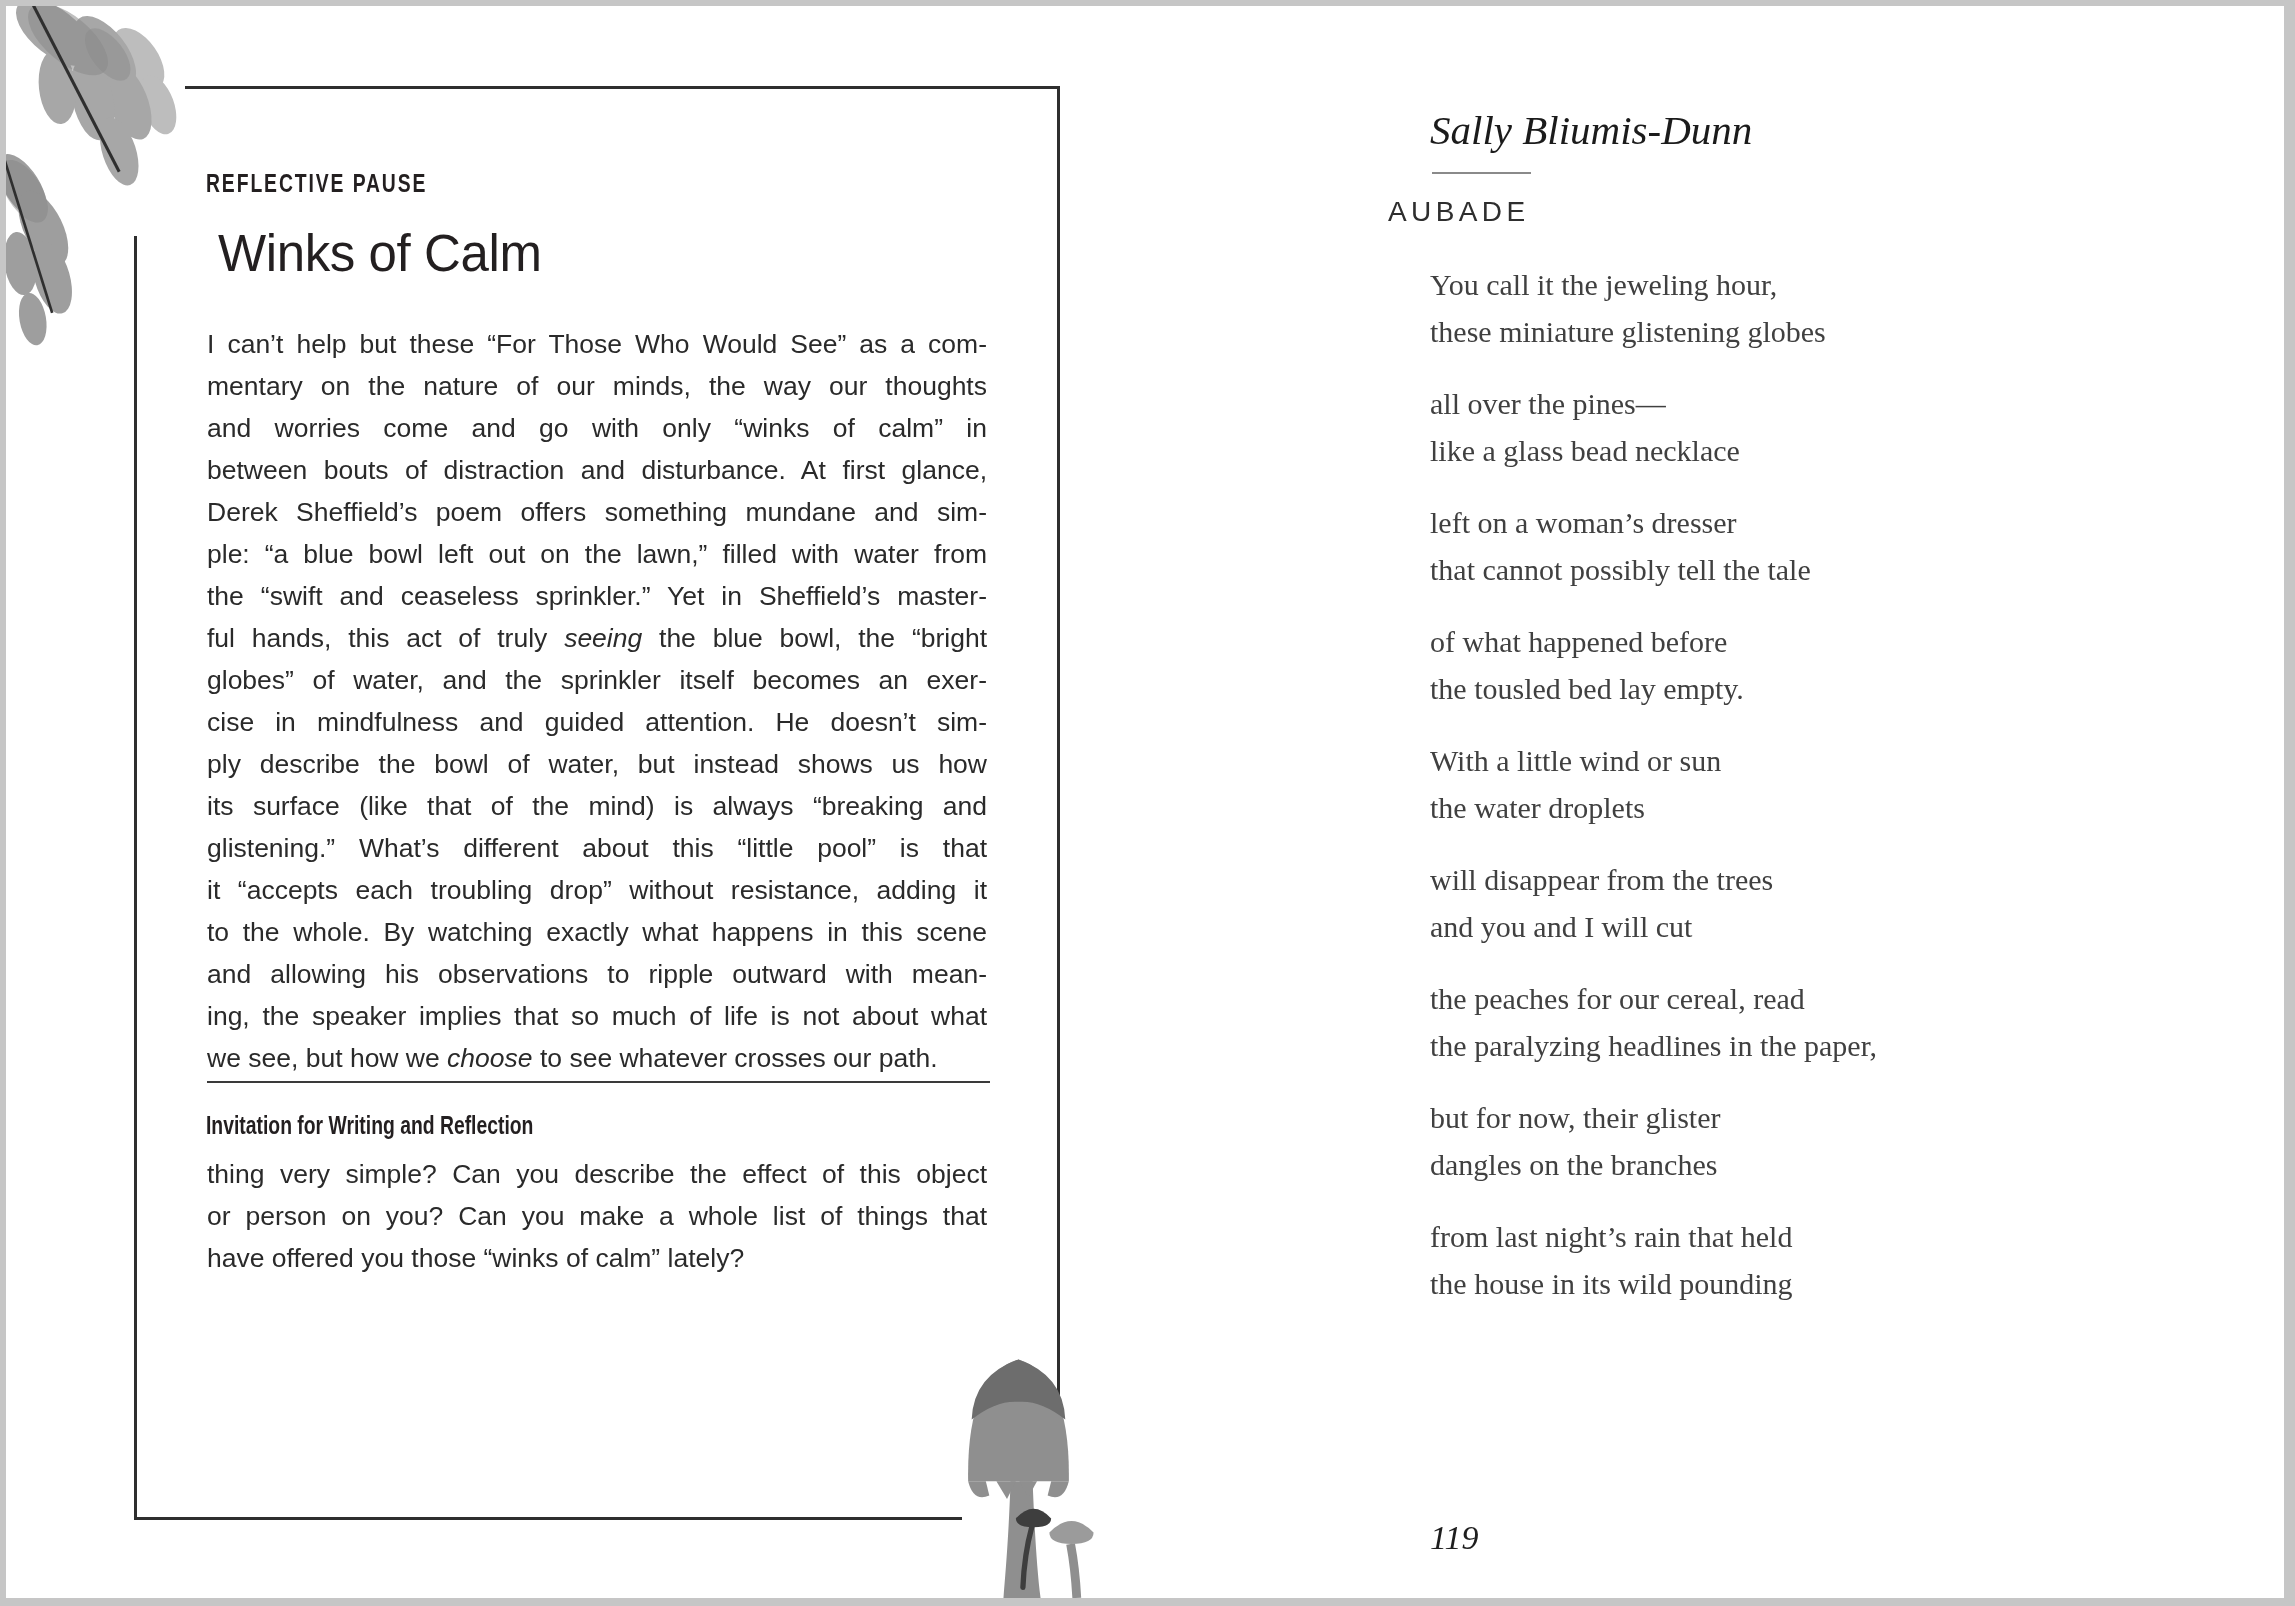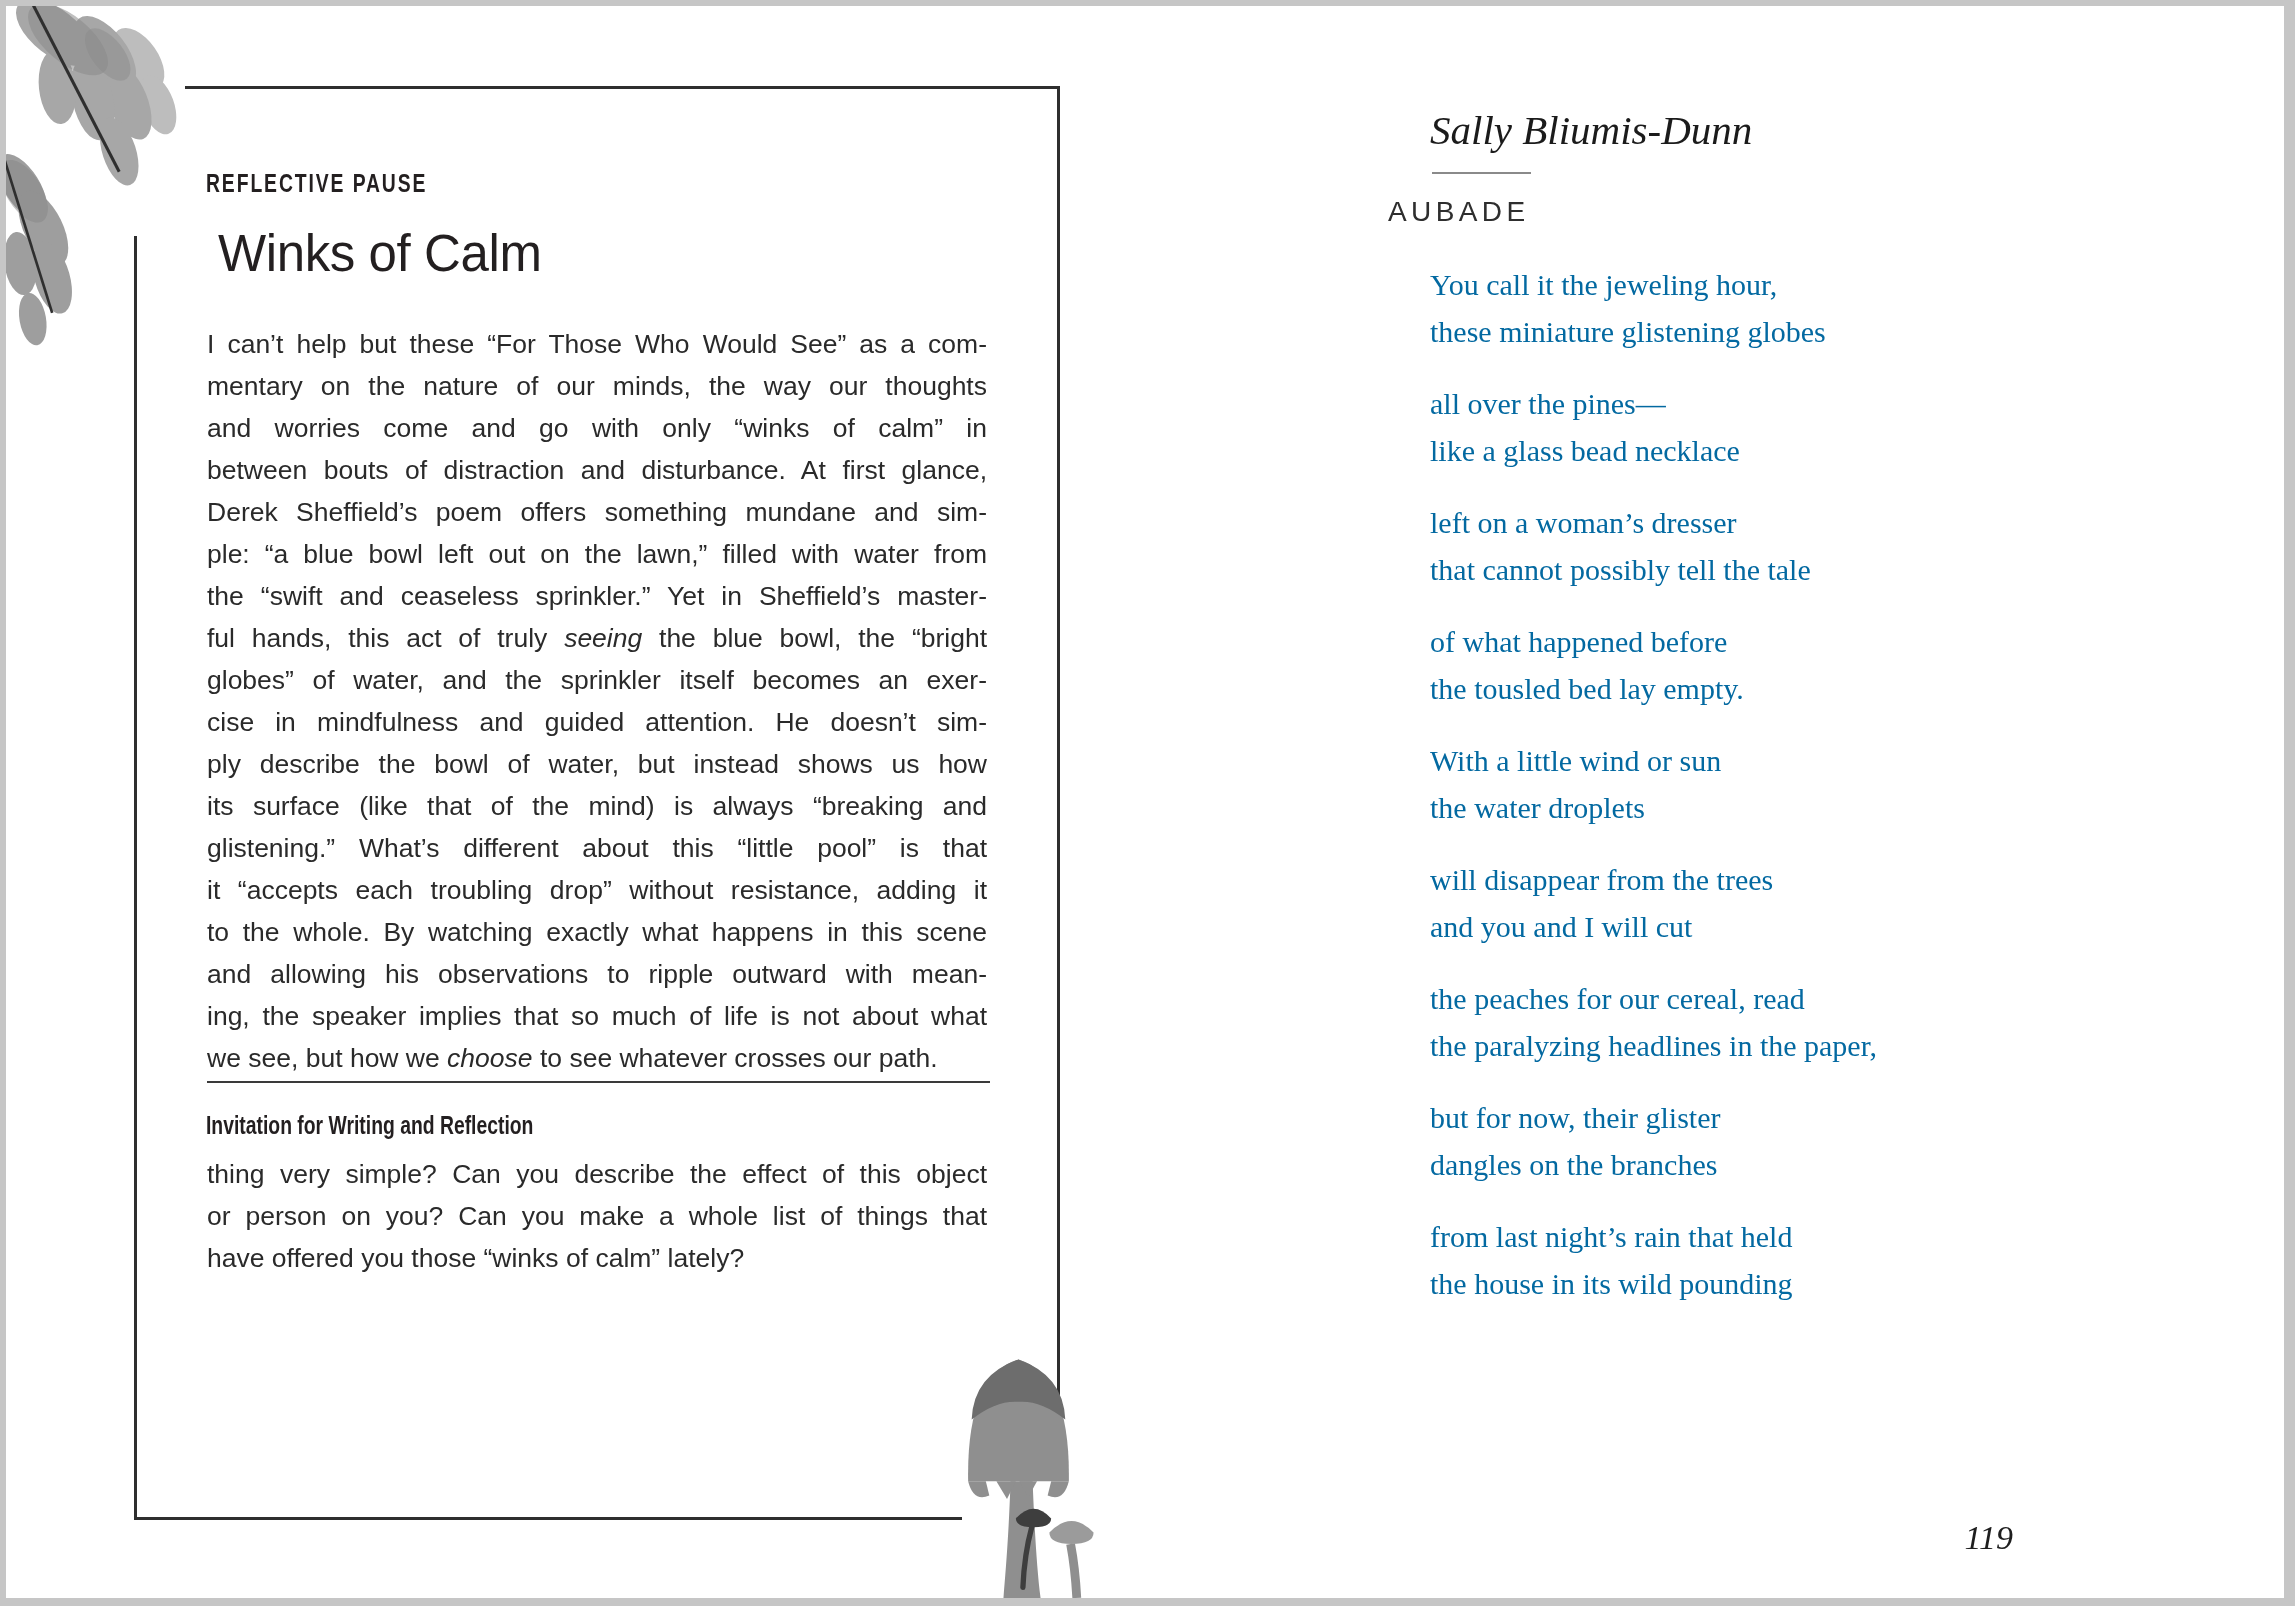--- a/index.html
+++ b/index.html
@@ -59,25 +59,25 @@
   }
   .author-rule{position:absolute;left:1432px;top:172px;width:99px;height:1.8px;background:#8a8a8a;}
   .poem-title{
     position:absolute;left:1388px;top:196px;
     font-size:28px;letter-spacing:4.4px;color:#2e2e2e;line-height:32px;
   }
   .poem{position:absolute;left:1430px;top:261px;width:671px;}
   .stanza{margin:0 0 25px 0;}
   .pline{
     font-family:"Liberation Serif",serif;
-    font-size:30px;line-height:47px;color:#0369a1;
+    font-size:30px;line-height:47px;color:#404040;
   }
   .pageno{
     position:absolute;left:1430px;top:1519px;width:583px;
-    text-align:right;font-family:"Liberation Serif",serif;
+    text-align:left;font-family:"Liberation Serif",serif;
     font-style:italic;font-size:34px;color:#1e1e1e;
   }
   .deco{position:absolute;z-index:4;}
   #leaves{left:6.2px;top:6.2px;}
   #mushrooms{left:954px;top:1324px;}
 </style>
 </head>
 <body>
 
 <svg id="leaves" class="deco" width="177" height="344" viewBox="0 0 200 390">

